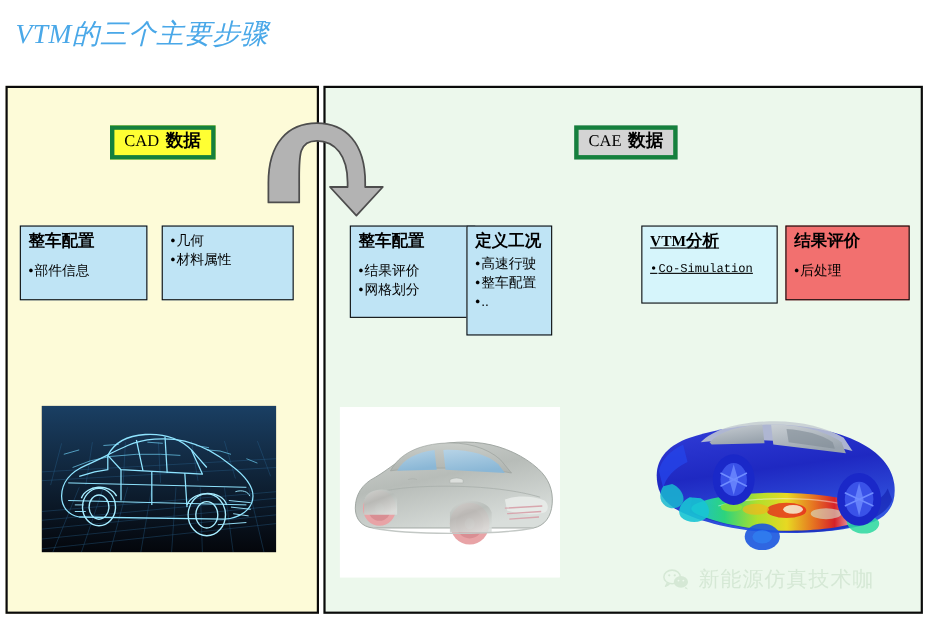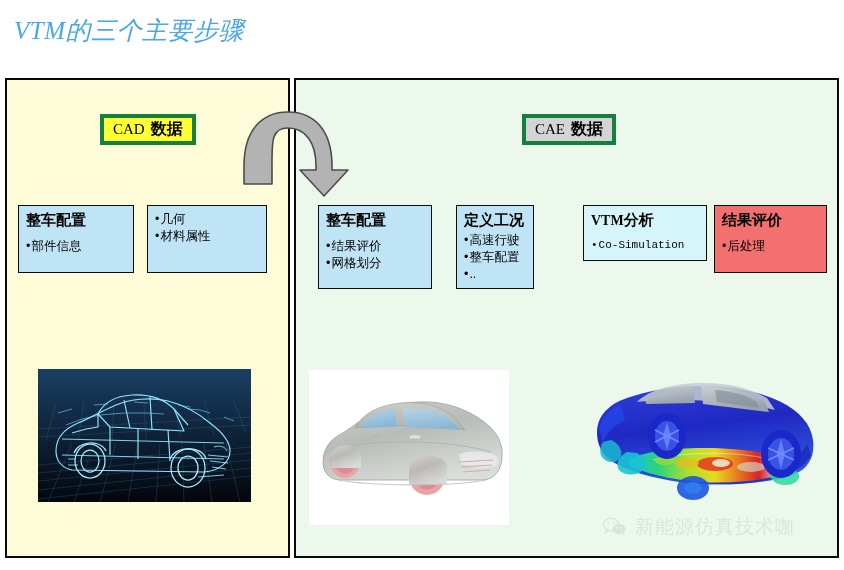--- a/index.html
+++ b/index.html
@@ -123,22 +123,22 @@
     font-size: 11px;
   }
   .step-box .sb-item .b {
     margin-right: 1px;
   }
   .gap-row { height: 6px; }
 
   #box-cad-vehicle { left: 18px;  top: 205px; width: 116px; height: 68px; }
   #box-cad-output  { left: 147px; top: 205px; width: 120px; height: 68px; }
   #box-cae-vehicle { left: 318px; top: 205px; width: 114px; height: 84px; }
-  #box-cae-case    { left: 456px; top: 205px; width: 78px;  height: 84px; }
-  #box-cae-vtm     { left: 583px; top: 205px; width: 124px; height: 56px; background:#d6f5fb; }
+  #box-cae-case    { left: 424px; top: 205px; width: 78px;  height: 100px; }
+  #box-cae-vtm     { left: 583px; top: 205px; width: 124px; height: 71px; background:#d6f5fb;text-decoration:underline; }
   #box-cae-result  { left: 714px; top: 205px; width: 113px; height: 68px; background:#f2706f; }
 
   
   .figure {
     position: absolute;
     overflow: hidden;
   }
   #fig-cad-wireframe {
     left: 38px;
     top: 369px;

